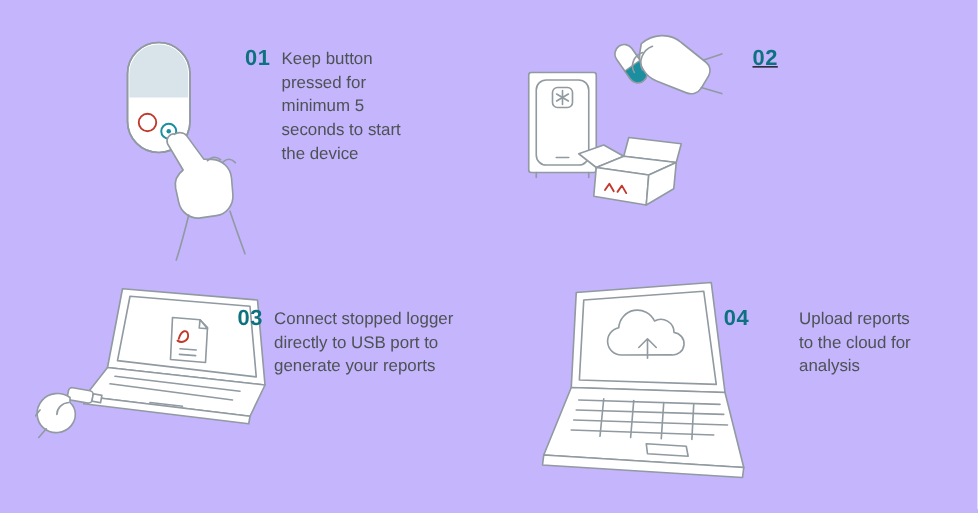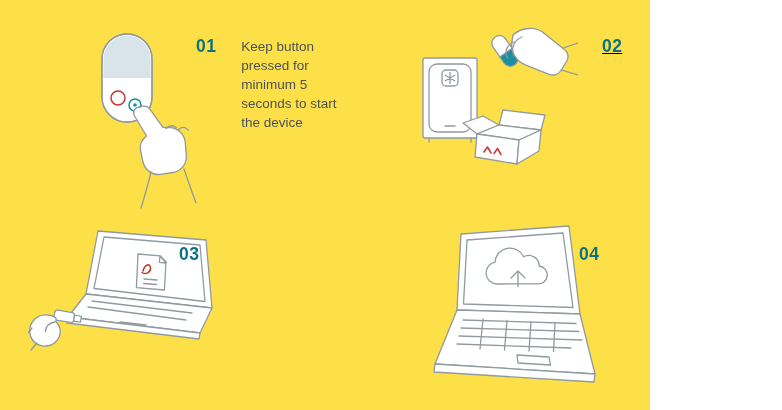--- a/index.html
+++ b/index.html
@@ -1,21 +1,21 @@
 <!DOCTYPE html>
 <html style="--accent: #0e7180; --text: #4d5254; --line: #909aa0; --red: #c0392b; --teal-button: #1b8fa0; --device-shade: #d8e4ea;"><head>
 <meta charset="utf-8">
 <style>
   * { box-sizing: border-box; }
   html, body { margin: 0; padding: 0; background: #fff; }
   #canvas {
     position: relative;
-    width: 650px;
+    width: 782px;
     height: 410px;
-    background: #fde047;
+    background: #c4b5fd;
     font-family: "Liberation Sans", sans-serif;
     overflow: hidden;
   }
   .step { position: absolute; display: flex; gap: 9px; align-items: flex-start; }
   .step-number {
     font-weight: bold;
     font-size: 17.5px;
     line-height: 19px;
     letter-spacing: 0.4px;
     color: var(--accent, #0e7180);
@@ -124,28 +124,30 @@
       <g class="ln">
         <path d="M30,96 L143,99.5 M28,104 L146,107.5 M26,112 L149,116 M24,120 L138,124"></path>
         <path d="M50,95 l-3,30 M74,96.5 l-2.5,29.5 M98,98 l-2,29 M122,99 l-1.5,28.5"></path>
       </g>
       <path class="lnf" d="M84,131 L116,133 L117.5,141 L85,139 Z"></path>
     </g>
   </svg>
 
   <div class="step" style="left:196px; top:37px;">
     <div class="step-number">01</div>
-    <div class="step-text" style="width:108px;margin-left:16px;">Keep button pressed for minimum 5 seconds to start the device</div>
+    <div class="step-text" style="width:108px;">Keep button pressed for minimum 5 seconds to start the device</div>
   </div>
 
   <div class="step" style="left:602px; top:37px;text-decoration:underline;">
     <div class="step-number">02</div>
   </div>
 
-  <div class="step" style="left:179px; top:245px;">
+  <div class="step" style="left:190px; top:245px;">
     <div class="step-number">03</div>
+    <div class="step-text" style="width:162px;">Connect stopped logger directly to USB port to generate your reports</div>
   </div>
 
   <div class="step" style="left:579px; top:245px;gap:40px;">
     <div class="step-number">04</div>
+    <div class="step-text" style="width:100px;">Upload reports to the cloud for analysis</div>
   </div>
 
 </div>
 
 </body></html>

